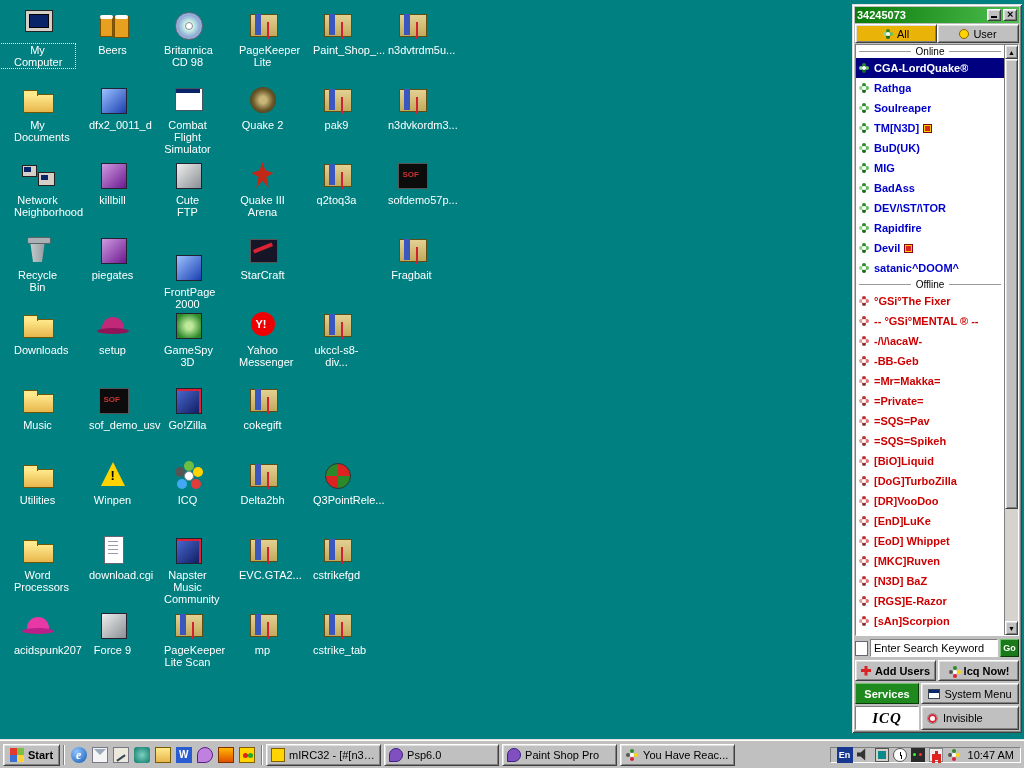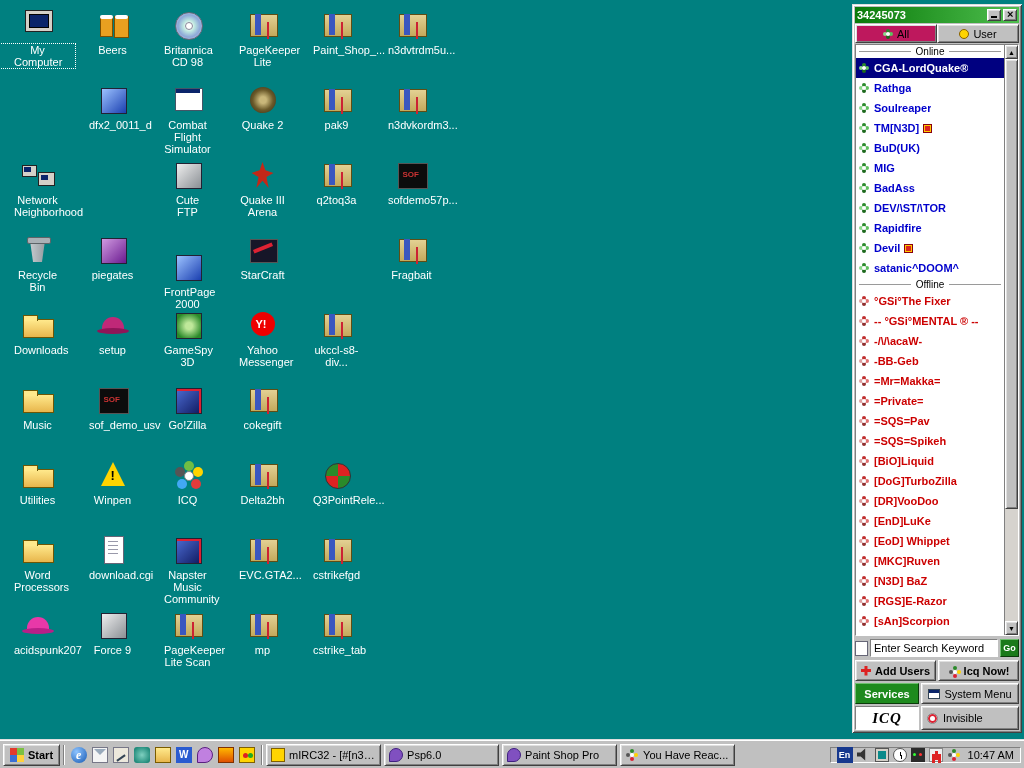--- a/index.html
+++ b/index.html
@@ -93,21 +93,21 @@
       box-shadow: inset 1px 1px 0 #dfdfdf, inset -1px -1px 0 #404040, inset 2px 2px 0 #fff, inset -2px -2px 0 #808080;
       padding:3px; display:flex; flex-direction:column; }
   .titlebar { height:16px; flex:0 0 16px; background:linear-gradient(90deg,#0a7a0a,#4fbf4f); display:flex; align-items:center; padding:0 2px; }
   .titlebar .title { color:#fff; font-weight:bold; flex:1; }
   .tbb { width:14px; height:12px; margin-left:2px; position:relative; padding:0; }
   .tbb.min::before { content:""; position:absolute; left:3px; bottom:2px; width:6px; height:2px; background:#000; }
   .tbb.cls::before { content:"×"; position:absolute; left:3px; top:-2px; font:bold 11px/12px "Liberation Sans",sans-serif; color:#000; }
 
   .tabs { display:flex; height:19px; flex:0 0 19px; margin-top:1px; }
   .tab { flex:1; display:flex; align-items:center; justify-content:center; gap:4px; }
-  .tab.active { background:#be185d; }
+  .tab.active { background:#eab308; }
   .tab-flower { width:10px; height:10px; position:relative; }
   .tab-flower::before { content:''; position:absolute; left:3px; top:3px; width:4px; height:4px; border-radius:50%; background:#fff;
       box-shadow:0 -3px 0 #2a8a2a, 3px 0 0 #5fc05f, 0 3px 0 #1d6a1d, -3px 0 0 #8ada8a; }
   .tab-face { width:10px; height:10px; border-radius:50%; background:#ffd400; border:1px solid #886000; }
 
   .list-wrap { flex:1; display:flex; margin-top:1px; border:1px solid; border-color:#808080 #fff #fff #808080; background:#fff; overflow:hidden; }
   .list { flex:1; overflow:hidden; }
   .sect { height:13px; display:flex; align-items:center; justify-content:center; position:relative; color:#000; }
   .sect::before { content:''; position:absolute; left:3px; right:3px; top:6px; height:1px; background:#9a9a9a; }
   .sect span { background:#fff; padding:0 5px; position:relative; font-size:10px; }
@@ -218,20 +218,24 @@
         <div class="dlabel">PageKeeper Lite</div>
       </div>
       <div class="desk-icon" style="left: 299px; top: 8px;">
         <div class="dicon ic-package"></div>
         <div class="dlabel">Paint_Shop_...</div>
       </div>
       <div class="desk-icon" style="left: 374px; top: 8px;">
         <div class="dicon ic-package"></div>
         <div class="dlabel">n3dvtrdm5u...</div>
       </div>
+      <div class="desk-icon" style="left: 0px; top: 83px;">
+        <div class="dicon ic-folder"></div>
+        <div class="dlabel">My Documents</div>
+      </div>
       <div class="desk-icon" style="left: 75px; top: 83px;">
         <div class="dicon ic-app-blue"></div>
         <div class="dlabel">dfx2_0011_d</div>
       </div>
       <div class="desk-icon" style="left: 150px; top: 83px;">
         <div class="dicon ic-window"></div>
         <div class="dlabel">Combat Flight Simulator</div>
       </div>
       <div class="desk-icon" style="left: 225px; top: 83px;">
         <div class="dicon ic-quake2"></div>
@@ -241,20 +245,24 @@
         <div class="dicon ic-package"></div>
         <div class="dlabel">pak9</div>
       </div>
       <div class="desk-icon" style="left: 374px; top: 83px;">
         <div class="dicon ic-package"></div>
         <div class="dlabel">n3dvkordm3...</div>
       </div>
       <div class="desk-icon" style="left: 0px; top: 158px;">
         <div class="dicon ic-network"></div>
         <div class="dlabel">Network Neighborhood</div>
+      </div>
+      <div class="desk-icon" style="left: 75px; top: 158px;">
+        <div class="dicon ic-app-purple"></div>
+        <div class="dlabel">killbill</div>
       </div>
       <div class="desk-icon" style="left: 150px; top: 158px;">
         <div class="dicon ic-app-gray"></div>
         <div class="dlabel">Cute FTP</div>
       </div>
       <div class="desk-icon" style="left: 225px; top: 158px;">
         <div class="dicon ic-quake3"></div>
         <div class="dlabel">Quake III Arena</div>
       </div>
       <div class="desk-icon" style="left: 299px; top: 158px;">

